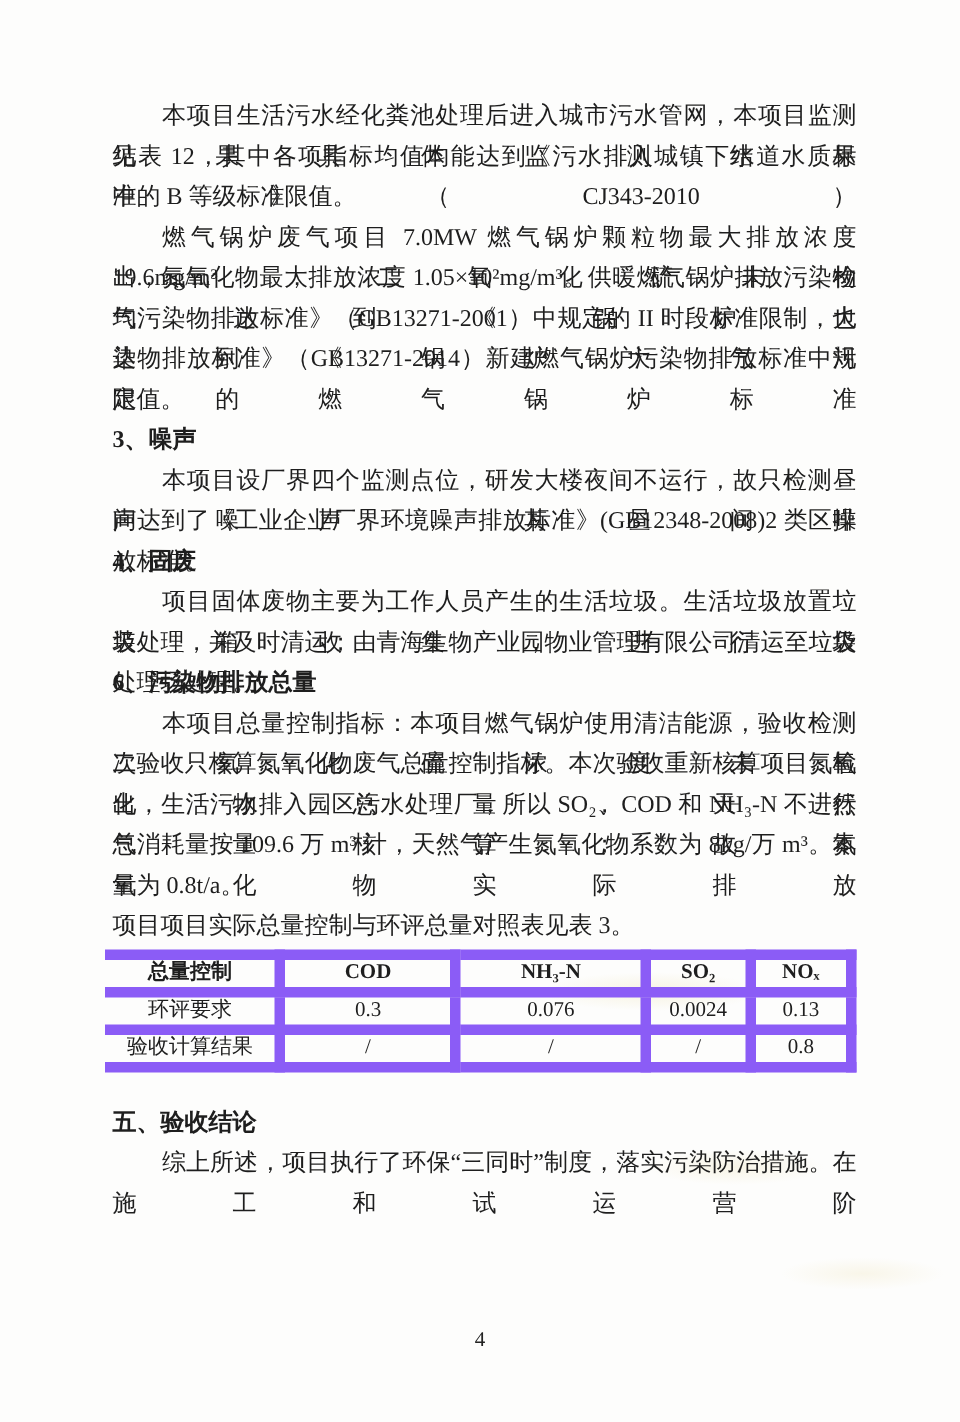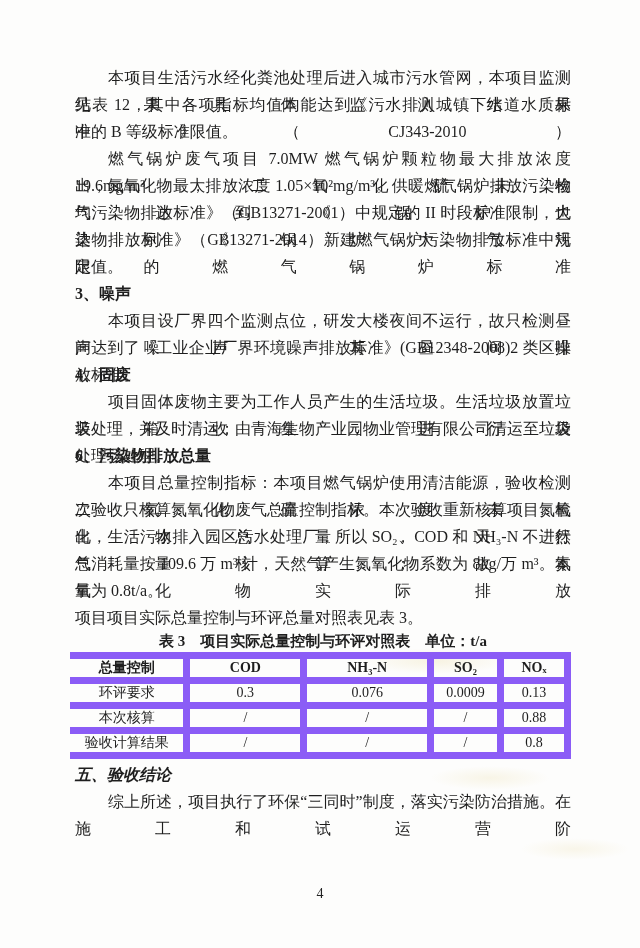--- a/index.html
+++ b/index.html
@@ -132,21 +132,20 @@
     <section>
       <div class="line indent">本项目总量控制指标：本项目燃气锅炉使用清洁能源，验收检测二氧化硫浓度未检</div>
       <div class="line">次验收只核算氮氧化物废气总量控制指标。本次验收重新核算项目氮氧化物总量，天然</div>
       <div class="line">出，生活污水排入园区污水处理厂，所以 SO₂、COD 和 NH₃-N 不进行总量核算；故本</div>
       <div class="line">气消耗量按 109.6 万 m³ 计，天然气产生氮氧化物系数为 8kg/万 m³。氮氧化物实际排放</div>
       <div class="line last">量为 0.8t/a。</div>
     </section>
 
     <div class="line last">项目项目实际总量控制与环评总量对照表见表 3。</div>
 
-    <div class="tcaption">表 3　项目实际总量控制与环评对照表　单位：t/a</div>
 
     <table class="totals">
       <colgroup>
         <col class="c1">
           <col class="c2">
           <col class="c3">
           <col class="c4">
           <col class="c5">
       </colgroup>
       <thead>
@@ -156,41 +155,34 @@
           <th>NH₃-N</th>
           <th>SO₂</th>
           <th>NOₓ</th>
         </tr>
       </thead>
       <tbody>
         <tr>
           <td class="rowlabel">环评要求</td>
           <td>0.3</td>
           <td>0.076</td>
-          <td>0.0009</td>
+          <td>0.0024</td>
           <td>0.13</td>
-        </tr>
-        <tr>
-          <td class="rowlabel">本次核算</td>
-          <td>/</td>
-          <td>/</td>
-          <td>/</td>
-          <td>0.88</td>
         </tr>
         <tr>
           <td class="rowlabel">验收计算结果</td>
           <td>/</td>
           <td>/</td>
           <td>/</td>
           <td>0.8</td>
         </tr>
       </tbody>
     </table>
 
-    <div class="heading" style="margin-top:2px;font-style:italic;">五、验收结论</div>
+    <div class="heading" style="margin-top:20px;">五、验收结论</div>
 
 
     <section>
       <div class="line indent">综上所述，项目执行了环保“三同时”制度，落实污染防治措施。在施工和试运营阶</div>
     </section>
 
   </main>
 
   <div class="footer">4</div>
 </div>

